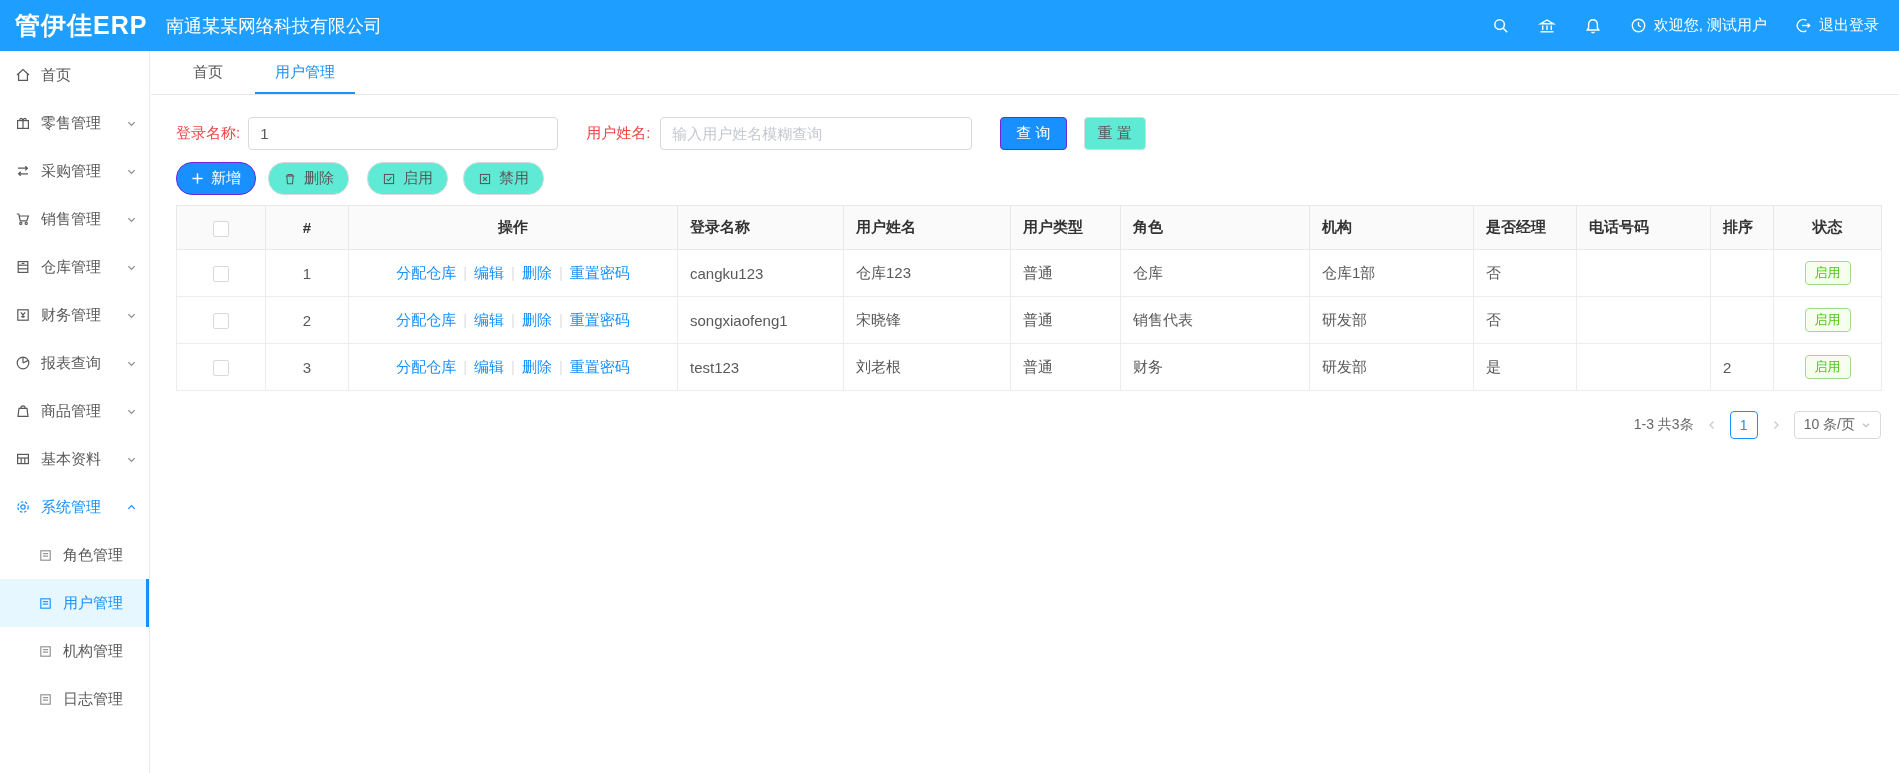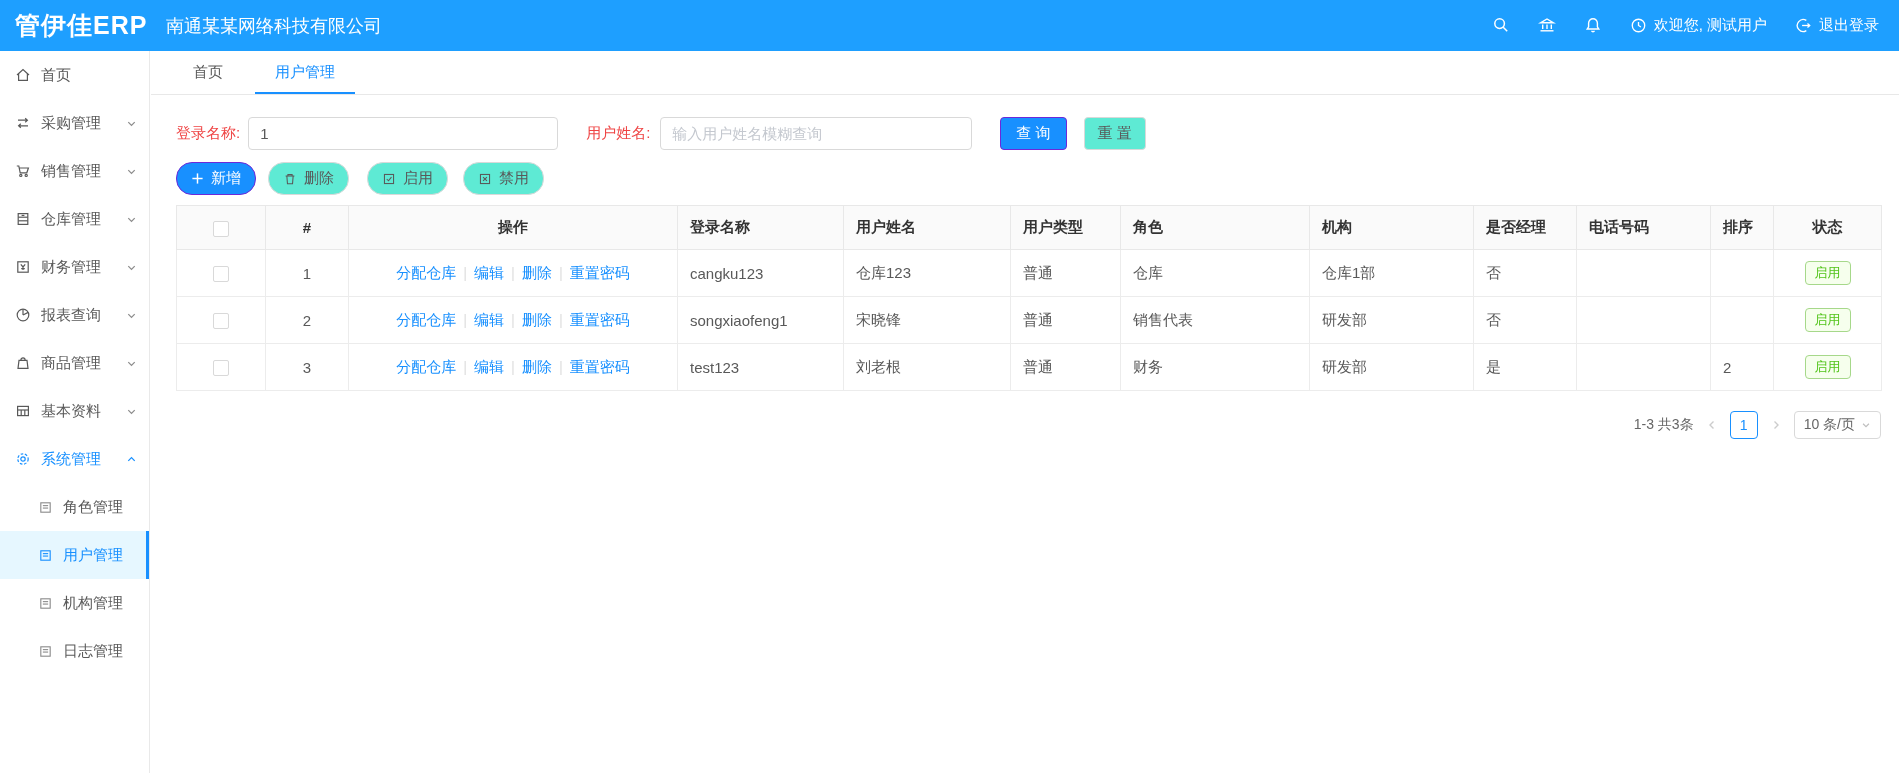--- a/index.html
+++ b/index.html
@@ -4,21 +4,21 @@
 <style>
   * { box-sizing: border-box; margin: 0; padding: 0; }
   html,body { width:1899px; height:773px; overflow:hidden;
     font-family:"Liberation Sans","DejaVu Sans",sans-serif; background:#fff; color:#595959; }
 
   
   .topbar { position:absolute; top:0; left:0; width:1899px; height:51px;
     background:#1e9fff; display:flex; align-items:center; color:#fff; }
   .logo { width:150px; padding-left:15px; font-size:25px; font-weight:bold; letter-spacing:1px; white-space:nowrap; }
   .company { font-size:18px; margin-left:16px; }
-  .topbar-right { margin-left:auto; display:flex; align-items:flex-start; gap:28px; padding-right:20px; }
+  .topbar-right { margin-left:auto; display:flex; align-items:center; gap:28px; padding-right:20px; }
   .hicon { display:flex; align-items:center; cursor:pointer; }
   .hicon svg { display:block; }
   .welcome, .logout { display:flex; align-items:center; gap:7px; font-size:15px; white-space:nowrap; cursor:pointer; }
 
   
   .sidebar { position:absolute; top:51px; left:0; width:150px; height:722px;
     background:#fff; border-right:1px solid #e9e9e9; }
   .mitem { height:48px; display:flex; align-items:center; padding:0 12px 0 15px; gap:10px;
     font-size:15px; color:#595959; cursor:pointer; white-space:nowrap; }
   .mitem .micon { display:flex; color:#595959; }
@@ -145,20 +145,35 @@
   <div class="mitem">
     <span class="micon">
       <svg width="16" height="16" viewBox="0 0 16 16" fill="none" stroke="currentColor" stroke-width="1.2">
           <path d="M2 8 L8 2.6 L14 8"></path>
           <path d="M3.6 6.8 V13.4 H12.4 V6.8"></path>
         </svg>
     </span>
     <span>首页</span>
   </div>
 
+  <div class="mitem">
+    <span class="micon">
+      <svg width="16" height="16" viewBox="0 0 16 16" fill="none" stroke="currentColor" stroke-width="1.2">
+          <rect x="2.6" y="5.6" width="10.8" height="7.8"></rect>
+          <line x1="8" y1="5.6" x2="8" y2="13.4"></line>
+          <path d="M5.2 5.6 C3.8 3.4 6.8 2.2 8 5.4 C9.2 2.2 12.2 3.4 10.8 5.6"></path>
+        </svg>
+    </span>
+    <span>零售管理</span>
+    <span class="chev">
+      <svg width="11" height="11" viewBox="0 0 12 12" fill="none" stroke="currentColor" stroke-width="1.4">
+          <path d="M2.5 4.5 L6 8 L9.5 4.5"></path>
+        </svg>
+    </span>
+  </div>
 
   <div class="mitem">
     <span class="micon">
       <svg width="16" height="16" viewBox="0 0 16 16" fill="none" stroke="currentColor" stroke-width="1.2">
           <path d="M3 5.2 H12.2 M10.2 3.2 L12.4 5.2 L10.2 7.2"></path>
           <path d="M13 10.8 H3.8 M5.8 8.8 L3.6 10.8 L5.8 12.8"></path>
         </svg>
     </span>
     <span>采购管理</span>
     <span class="chev">

